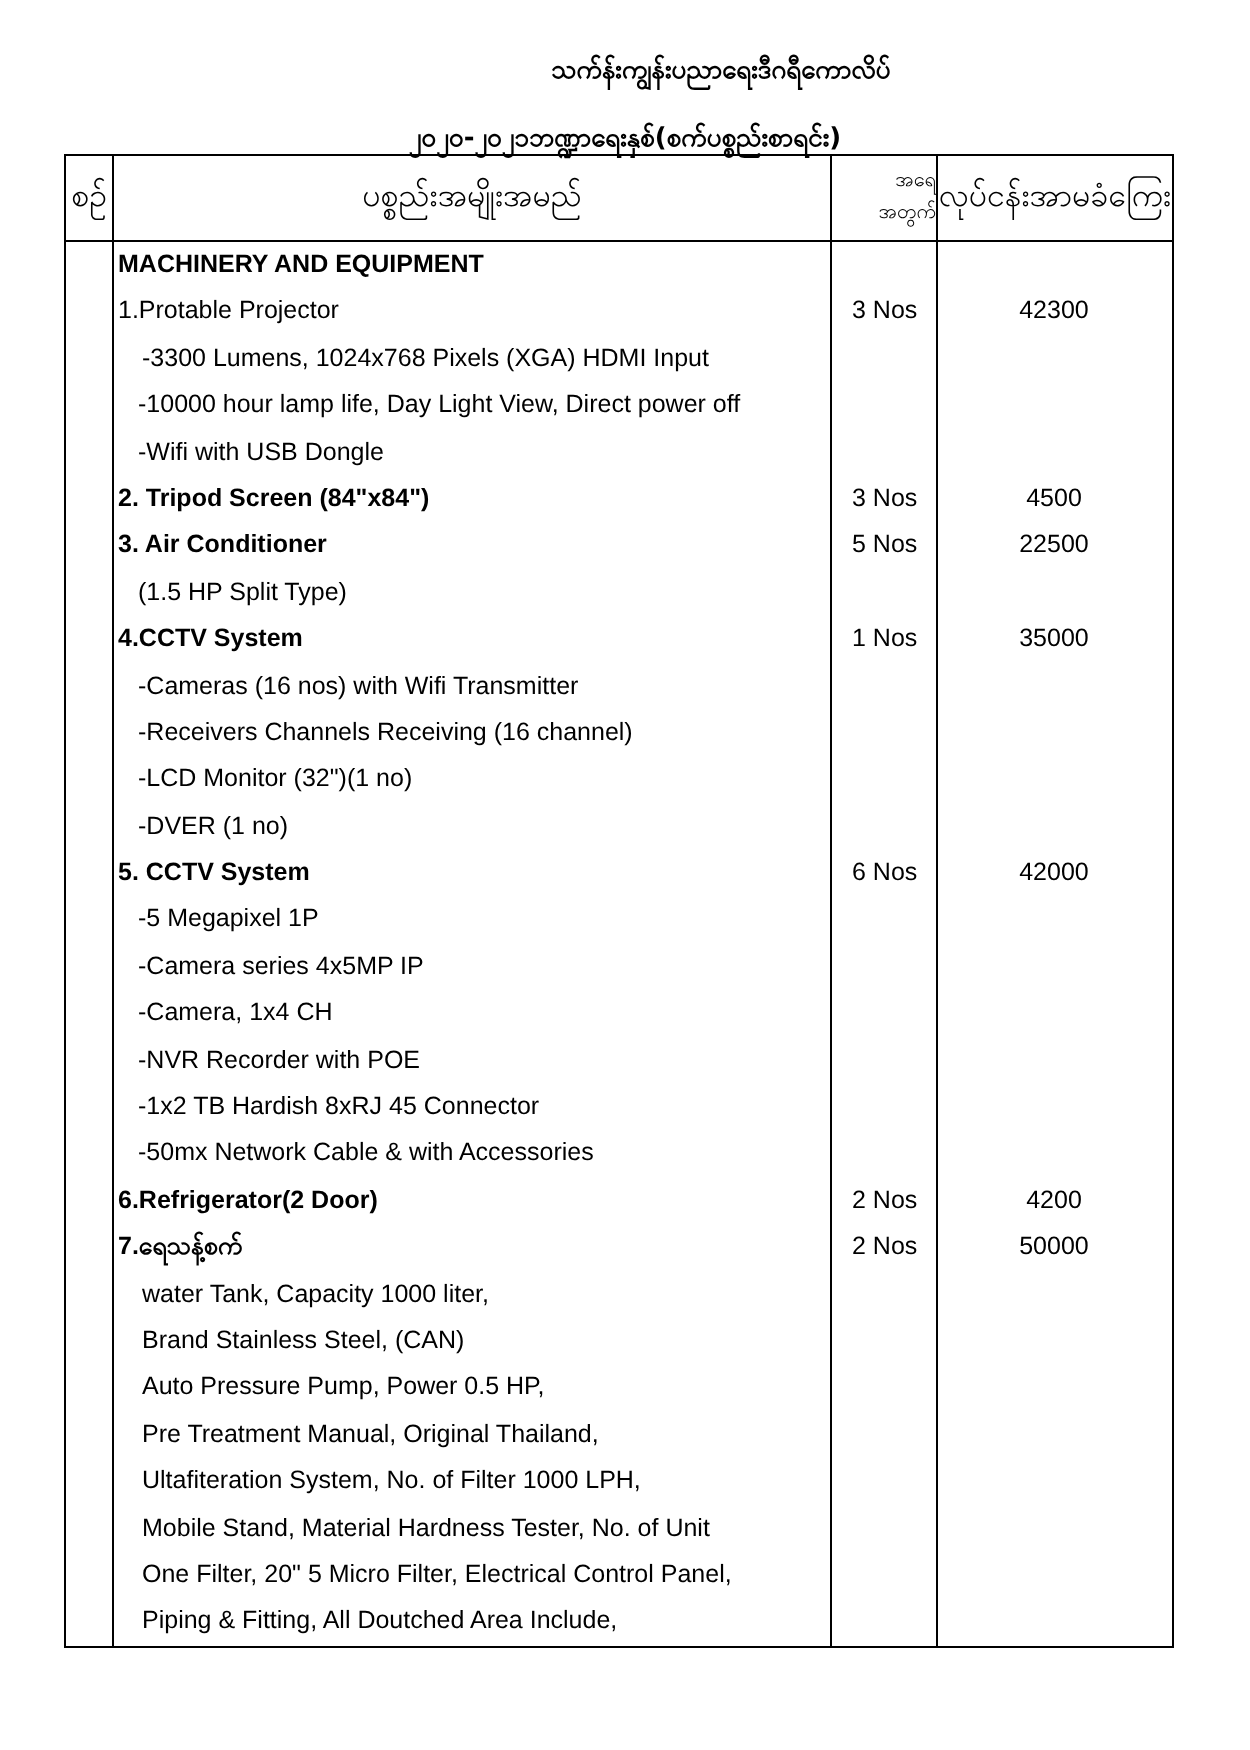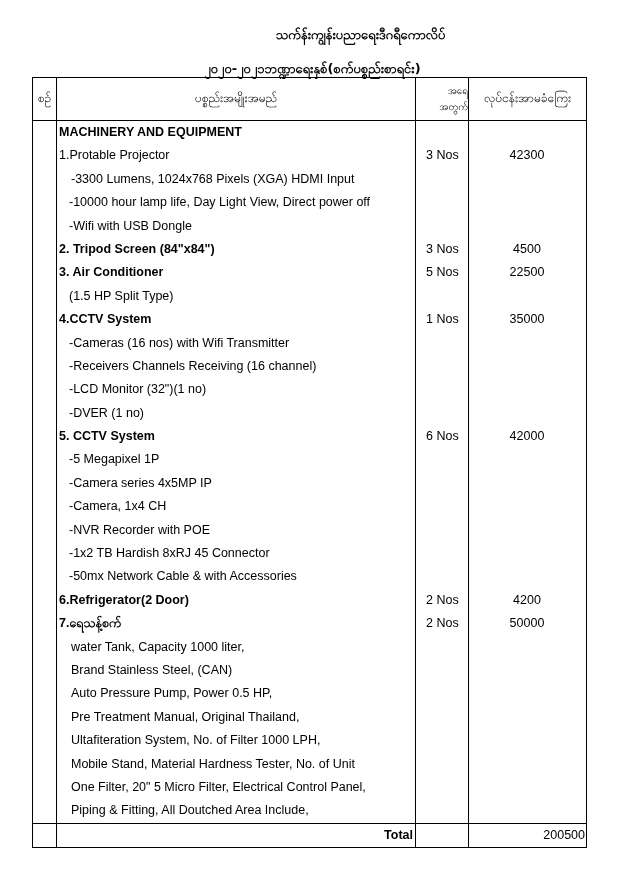--- a/index.html
+++ b/index.html
@@ -3,21 +3,21 @@
 <meta charset="utf-8">
 <style>
   html, body { margin:0; padding:0; background:#ffffff; }
   body { width:625px; height:875px; position:relative; font-family:"Liberation Sans", "DejaVu Sans", sans-serif; color:#000; overflow:hidden; }
   .title { position:absolute; left:0; width:625px; text-align:center; font-family:"DejaVu Sans", sans-serif; font-weight:bold; font-size:13px; }
   .t1 { top:26px;margin-left:48px; }
   .t2 { top:60px; }
   table.doc { position:absolute; left:32px; top:77px; border-collapse:collapse; width:554px; table-layout:fixed; }
   table.doc td, table.doc th { border:1.5px solid #000; padding:0; vertical-align:top; }
   col.c1 { width:24px; } col.c2 { width:359px; } col.c3 { width:53px; } col.c4 { width:118px; }
-  th { height:42px; font-family:"DejaVu Sans", sans-serif; font-weight:normal; font-size:12px; vertical-align:middle !important; text-align:center; }
+  th { height:42px; font-family:"DejaVu Sans", sans-serif; font-weight:normal; font-size:16px; vertical-align:middle !important; text-align:center; }
   th.qty { font-size:10px; line-height:16px;text-align:right; }
   .line { height:23.4px; line-height:23.4px; font-size:12.5px; white-space:nowrap; overflow:hidden; }
   .desc .line { padding-left:2px; }
   .line.bold { font-weight:bold; }
   .line.ind1 { padding-left:14px; }
   .line.ind2 { padding-left:12px; }
   .qtycol .line { padding-left:10px; }
   .amtcol .line { text-align:center; padding-right:1px; }
   tr.total td { height:23px; vertical-align:middle; font-size:12.5px; }
   .total-label { text-align:right; font-weight:bold; padding-right:2px !important; }
@@ -141,20 +141,14 @@
           <div class="line"></div>
           <div class="line"></div>
           <div class="line"></div>
           <div class="line"></div>
           <div class="line"></div>
           <div class="line"></div>
           <div class="line"></div>
           <div class="line"></div>
         </td>
     </tr>
-    <tr class="total">
-      <td></td>
-      <td class="total-label">Total</td>
-      <td></td>
-      <td class="total-amt">200500</td>
-    </tr>
   </tbody>
 </table>
 
 </body></html>

